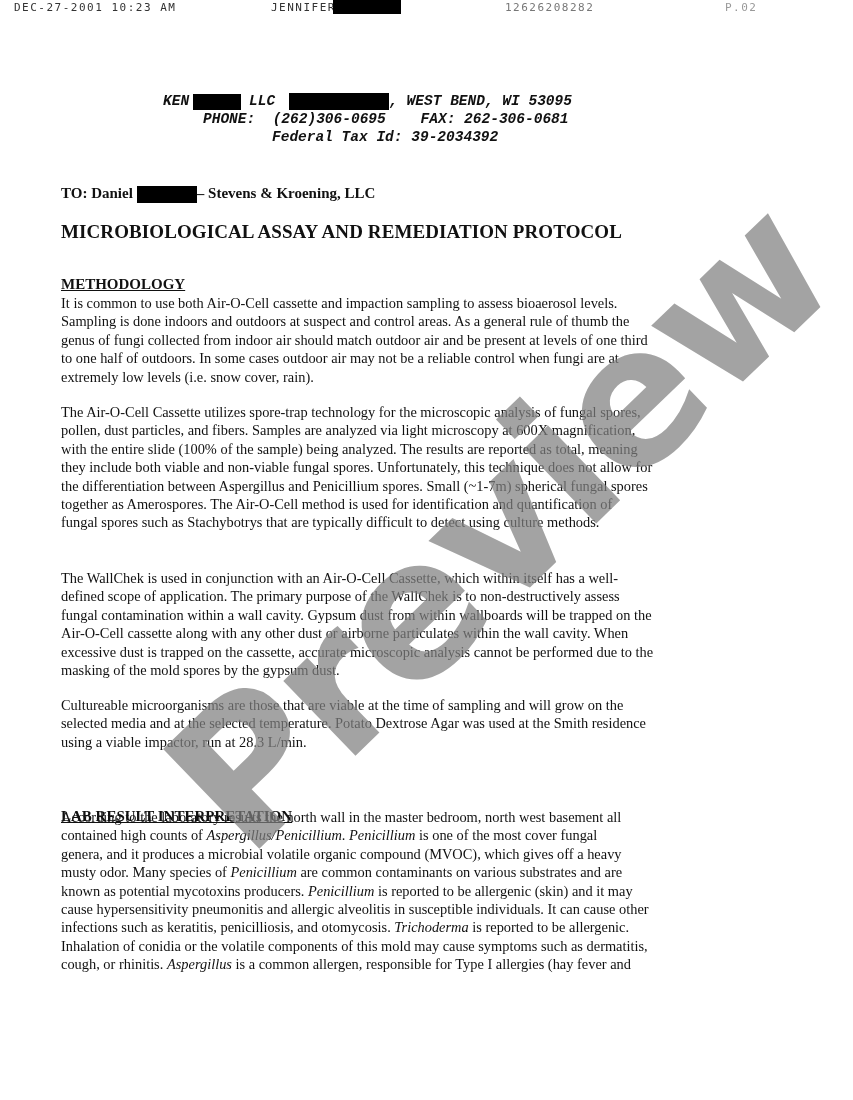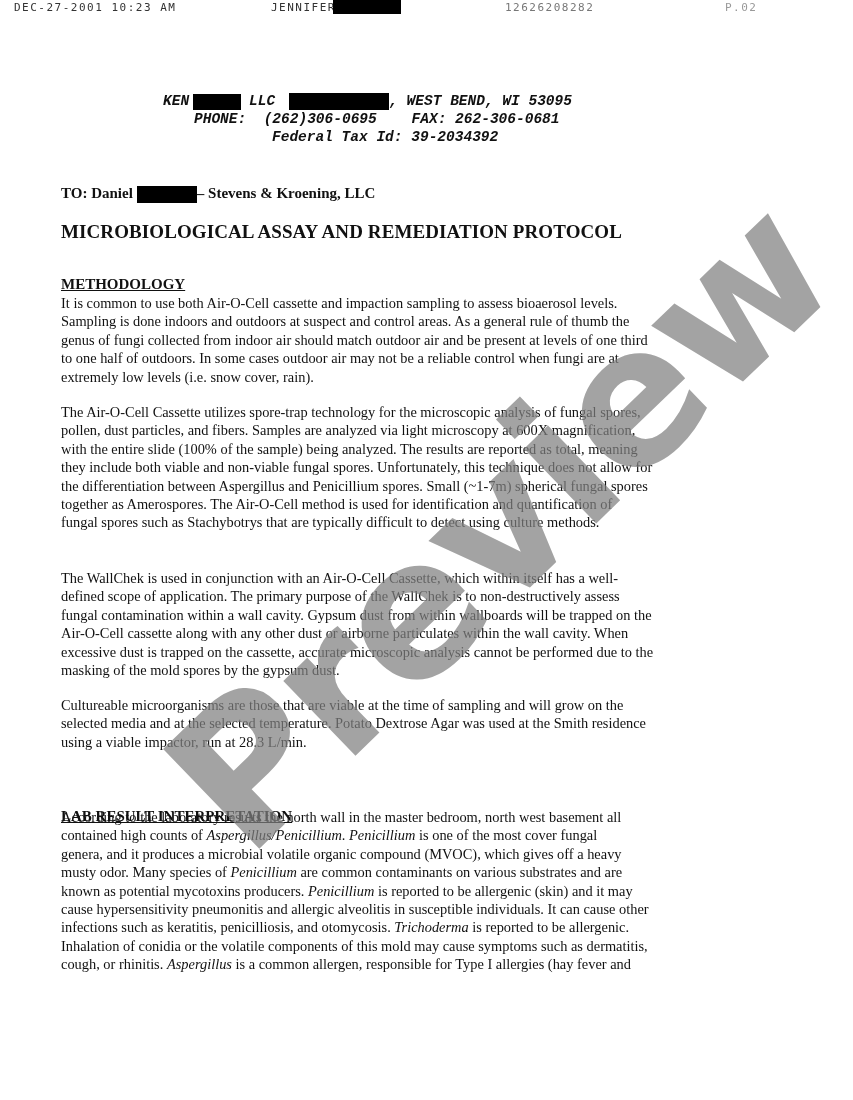--- a/index.html
+++ b/index.html
@@ -12,21 +12,21 @@
   .fax-date { left: 14px; }
   .fax-sender { left: 244px; margin-left: 27px; }
   .fax-redact-top { position: absolute; left: 333px; top: 0; width: 68px; height: 14px; background: #000; }
   .fax-number { left: 505px; color: #777; }
   .fax-page { left: 725px; color: #999; }
 
   .letterhead { position: absolute; top: 93px; left: 0; width: 853px;
     font-family: "Liberation Mono", monospace; font-weight: bold; font-style: italic; font-size: 14.5px; color: #111; }
   .lh-line { position: absolute; white-space: nowrap; }
   .lh-1 { top: 0; left: 163px; }
-  .lh-2 { top: 18px; left: 194px; }
+  .lh-2 { top: 18px; left: 203px; }
   .lh-3 { top: 36px; left: 272px; }
   .redact { display: inline-block; background: #000; vertical-align: middle; }
   .r-company { width: 48px; height: 16px; margin: 0 8px 0 4px; }
   .r-street { width: 100px; height: 17px; margin: 0 0 0 14px; }
 
   .body-text { font-family: "Liberation Serif", serif; font-size: 14.4px; color: #111; }
   .to-line { position: absolute; top: 185px; left: 61px; font-weight: bold; font-size: 15px; white-space: nowrap; }
   .r-name { width: 60px; height: 17px; margin: 0 0 0 4px; }
   .doc-title { position: absolute; top: 221px; left: 61px; font-weight: bold; font-size: 19px; white-space: nowrap; letter-spacing: 0.1px; }
 

